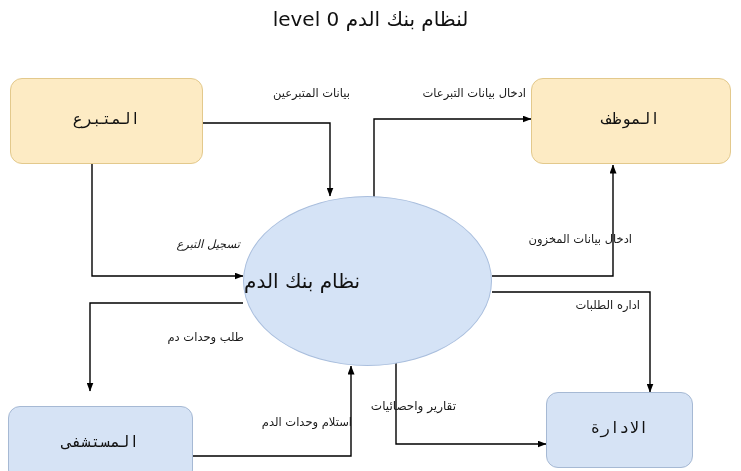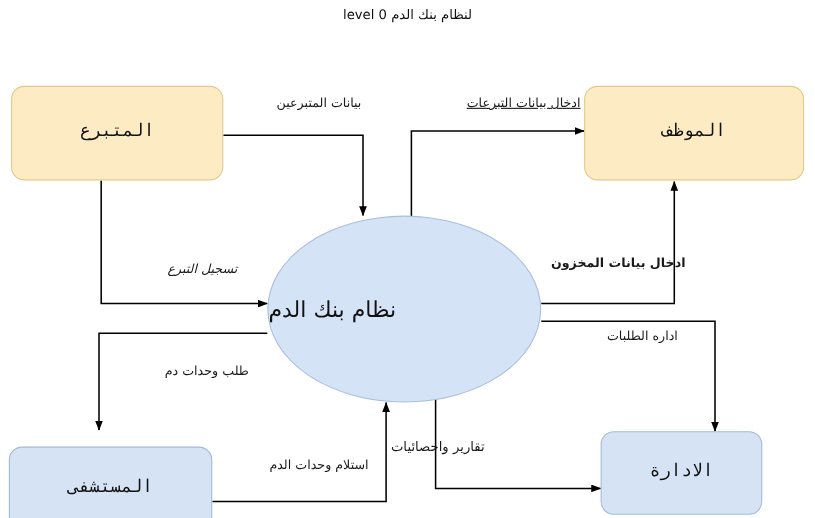--- a/index.html
+++ b/index.html
@@ -66,36 +66,36 @@
     color: #111111;
     direction: rtl;
     unicode-bidi: isolate;
   }
   #page-title {
     position: absolute;
     left: 0;
     top: 6px;
     width: 741px;
     text-align: center;
-    font-size: 12px;
+    font-size: 20px;
     line-height: 1.3;
     color: #111111;
     direction: rtl;
     unicode-bidi: plaintext;
     z-index: 4;
   }
   .flow-label {
     position: absolute;
     font-size: 11.5px;
     line-height: 1.25;
     color: #1a1a1a;
     direction: rtl;
     unicode-bidi: isolate;
     white-space: nowrap;
-    text-align: center;
+    text-align: right;
     z-index: 5;
     background: transparent;
   }
   .flow-label.bold {
     font-weight: normal;
     font-size: 12px;
   }
 </style>
 </head>
 <body>
@@ -143,25 +143,25 @@
   <div class="node entity-box" style="left:8px; top:406px; width:185px; height:76px;">
     <span class="entity-label">المستشفى</span>
   </div>
 
   <div class="node entity-box" style="left:546px; top:392px; width:147px; height:76px;">
     <span class="entity-label">الادارة</span>
   </div>
 
   <div class="flow-label" style="left:230px; top:86px; width:120px;">بيانات المتبرعين</div>
 
-  <div class="flow-label" style="left:412px; top:86px; width:128px;text-decoration:underline;">ادخال بيانات التبرعات</div>
+  <div class="flow-label" style="left:398px; top:86px; width:128px;">ادخال بيانات التبرعات</div>
 
   <div class="flow-label" style="left:128px; top:237px; width:112px;font-style:italic;">تسجيل التبرع</div>
 
-  <div class="flow-label" style="left:492px; top:232px; width:140px;font-weight:bold;">ادخال بيانات المخزون</div>
+  <div class="flow-label" style="left:492px; top:232px; width:140px;">ادخال بيانات المخزون</div>
 
   <div class="flow-label" style="left:528px; top:298px; width:112px;">اداره الطلبات</div>
 
   <div class="flow-label" style="left:132px; top:330px; width:112px;">طلب وحدات دم</div>
 
   <div class="flow-label" style="left:228px; top:415px; width:124px;">استلام وحدات الدم</div>
 
   <div class="flow-label bold" style="left:340px; top:399px; width:116px;">تقارير واحصائيات</div>
 
 </div>

